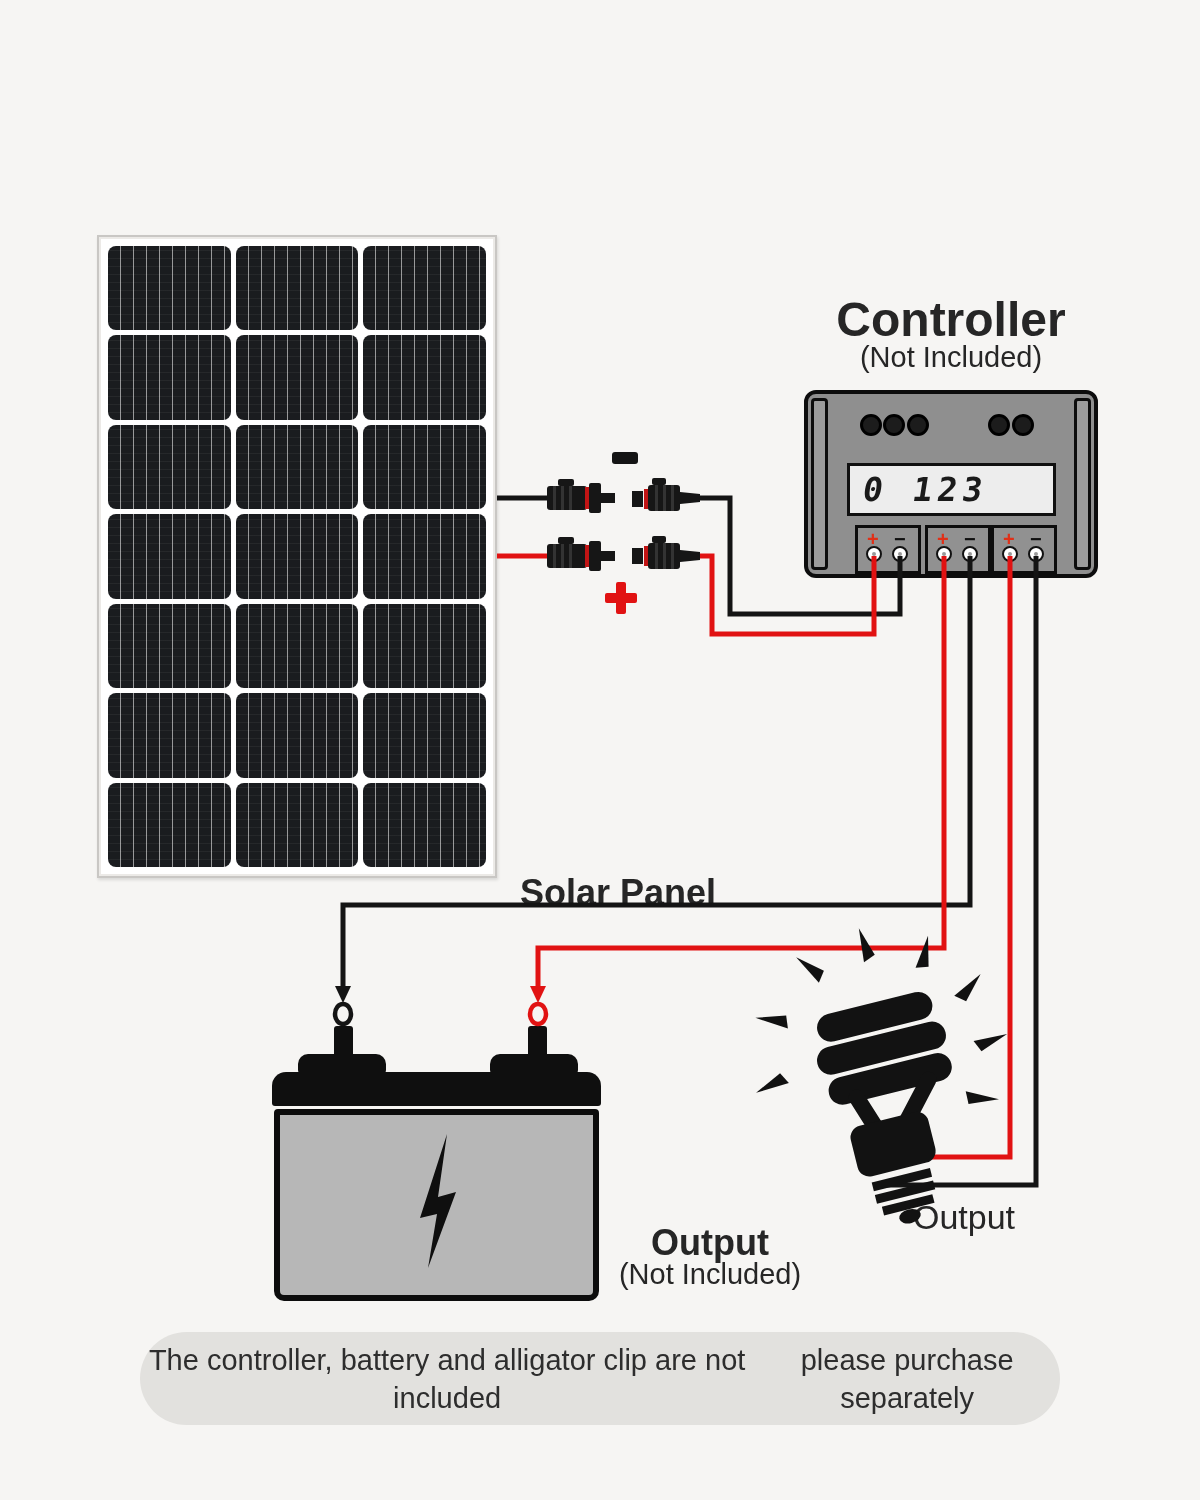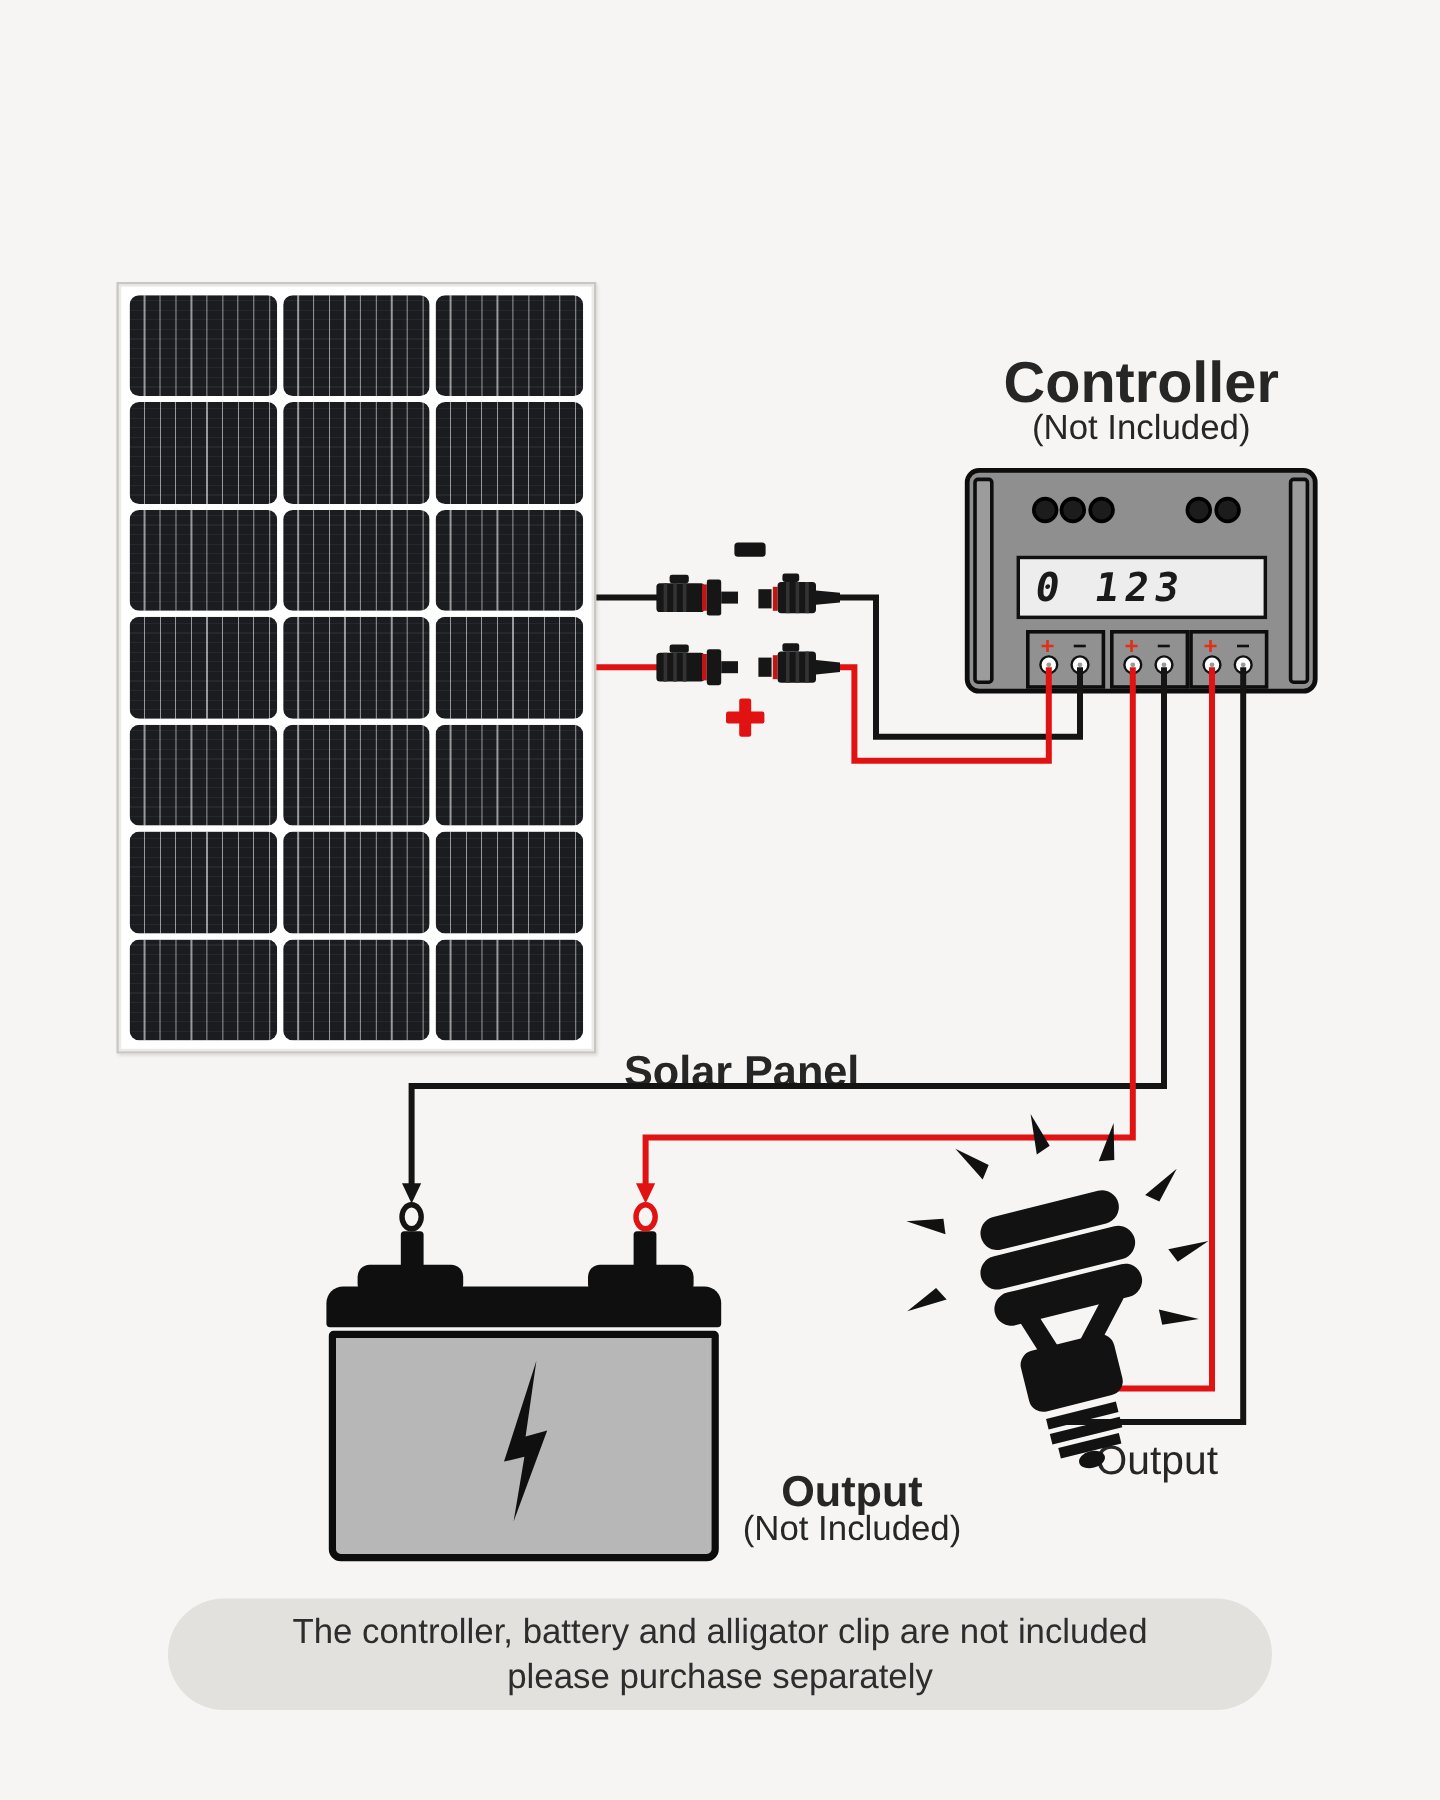--- a/index.html
+++ b/index.html
@@ -56,21 +56,21 @@
 
   
   .batt-hump{position:absolute;top:1054px;width:88px;height:26px;background:#0f0f0f;border-radius:10px;}
   .batt-post{position:absolute;top:1026px;width:19px;height:34px;background:#0f0f0f;border-radius:3px 3px 0 0;}
   .batt-bar{position:absolute;left:272px;top:1072px;width:329px;height:34px;background:#0f0f0f;border-radius:14px 14px 3px 3px;}
   .batt-body{position:absolute;left:274px;top:1109px;width:325px;height:192px;background:#b7b7b7;
              border:6px solid #0c0c0c;border-radius:4px 4px 10px 10px;box-sizing:border-box;}
 
   
   .note{position:absolute;left:140px;top:1332px;width:920px;height:93px;background:#e2e1de;border-radius:47px;
-        display:flex;flex-direction:column;align-items:center;justify-content:center;
+        display:flex;flex-direction:row;align-items:center;justify-content:center;
         font-size:29px;color:#2d2d2d;line-height:38px;text-align:center;}
 
   .overlay{position:absolute;left:0;top:0;pointer-events:none;}
 </style>
 </head>
 <body>
 
 <div class="canvas">
 
 

